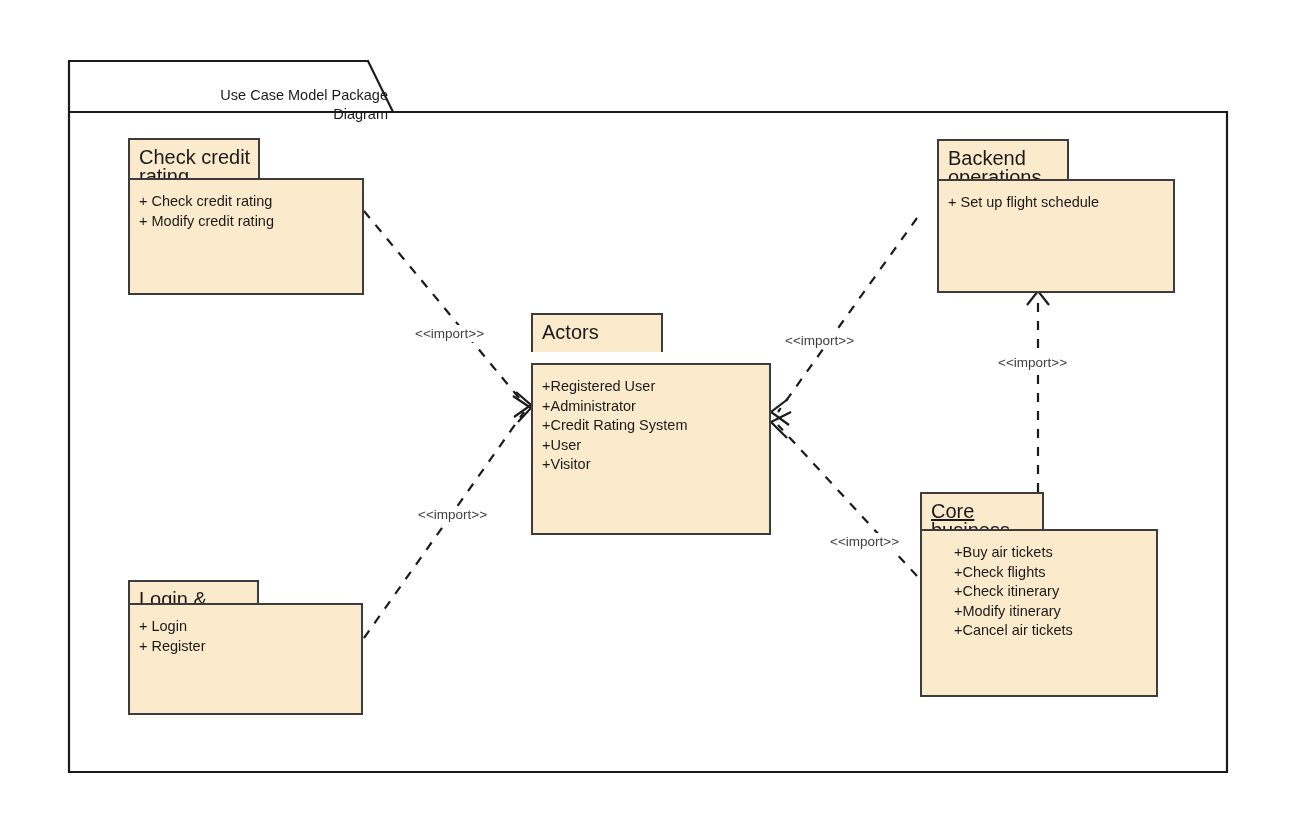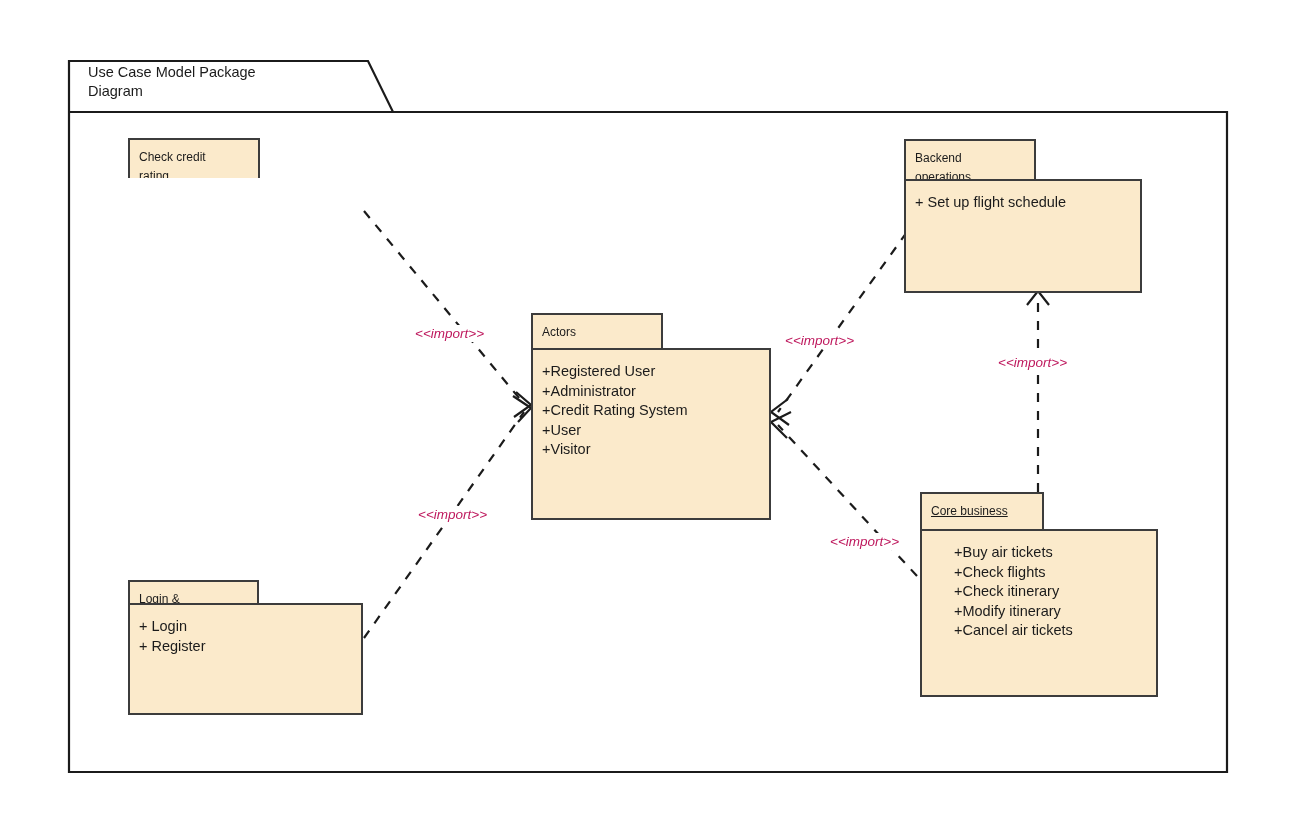--- a/index.html
+++ b/index.html
@@ -31,43 +31,43 @@
     position: absolute;
     left: 0;
     top: 0;
     width: 1160px;
     height: 713px;
     overflow: visible;
   }
   #outer-title {
     position: absolute;
     left: 20px;
-    top: 3px;
+    top: 26px;
     width: 300px;
-    text-align: left;
+    text-align: right;
     font-size: 14.5px;
     line-height: 19px;
     color: #1b1b1b;
     white-space: pre-line;
     pointer-events: none;
   }
   
   .pkg {
     position: absolute;
   }
   .pkg-tab {
     position: absolute;
     left: 0;
     top: 0;
     box-sizing: border-box;
     background: #fbeacb;
     border: 2px solid #3c3c3c;
     border-bottom: none;
     padding: 8px 0 10px 9px;
-    font-size: 12px;
+    font-size: 20px;
     line-height: 19px;
     color: #1b1b1b;
     white-space: pre-line;
     overflow: hidden;
   }
   .pkg-body {
     position: absolute;
     left: 0;
     box-sizing: border-box;
     background: #fbeacb;
@@ -101,25 +101,24 @@
   }
   .conn-head {
     stroke-width: 2.2;
     fill: none;
     stroke-linecap: butt;
   }
   .conn-label {
     position: absolute;
     font-size: 13.5px;
     line-height: 15px;
-    color: #be185d;
+    color: #404040;
     white-space: nowrap;
     background: #ffffff;
     padding: 1px 2px;
-    font-style: italic;
   }
 </style>
 </head>
 <body>
 
 <div id="canvas">
 
   <div id="outer-frame">
     <svg class="frame-svg" viewBox="0 0 1160 713">
       <path d="M 1 1 L 300 1 L 325 52 L 1159 52 L 1159 712 L 1 712 Z" fill="#ffffff" stroke="#1b1b1b" stroke-width="2.2"></path>
@@ -163,33 +162,37 @@
 
   <div class="conn-label" style="left:783px; top:332px;">&lt;&lt;import&gt;&gt;</div>
 
   <div class="conn-label" style="left:996px; top:354px;">&lt;&lt;import&gt;&gt;</div>
 
   <div class="conn-label" style="left:828px; top:533px;">&lt;&lt;import&gt;&gt;</div>
 
   <div class="pkg" style="left:128px; top:138px; width:236px; height:157px;">
     <div class="pkg-tab" style="width:132px; height:40px;">Check credit
 rating</div>
-  </div>
-
-  <div class="pkg" style="left:904px; top:139px; width:238px; height:154px;">
+    <div class="pkg-body" style="top:40px; width:236px; height:117px;">
+      <div class="member">+ Check credit rating</div>
+      <div class="member">+ Modify credit rating</div>
+    </div>
+  </div>
+
+  <div class="pkg" style="left:937px; top:139px; width:238px; height:154px;">
     <div class="pkg-tab" style="width:132px; height:40px;">Backend
 operations</div>
     <div class="pkg-body" style="top:40px; width:238px; height:114px;">
       <div class="member">+ Set up flight schedule</div>
     </div>
   </div>
 
   <div class="pkg" style="left:531px; top:313px; width:196px; height:211px;">
     <div class="pkg-tab" style="width:132px; height:39px;">Actors</div>
-    <div class="pkg-body" style="top:35px; width:240px; height:172px;">
+    <div class="pkg-body" style="top:50px; width:240px; height:172px;">
       <div class="member">+Registered User</div>
       <div class="member">+Administrator</div>
       <div class="member">+Credit Rating System</div>
       <div class="member">+User</div>
       <div class="member">+Visitor</div>
     </div>
   </div>
 
   <div class="pkg" style="left:920px; top:492px; width:238px; height:205px;">
     <div class="pkg-tab" style="width:124px; height:37px;text-decoration:underline;">Core business</div>

